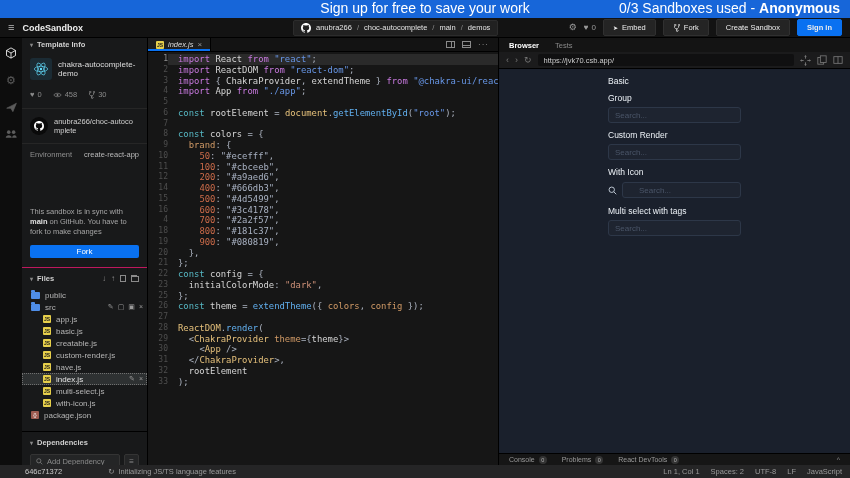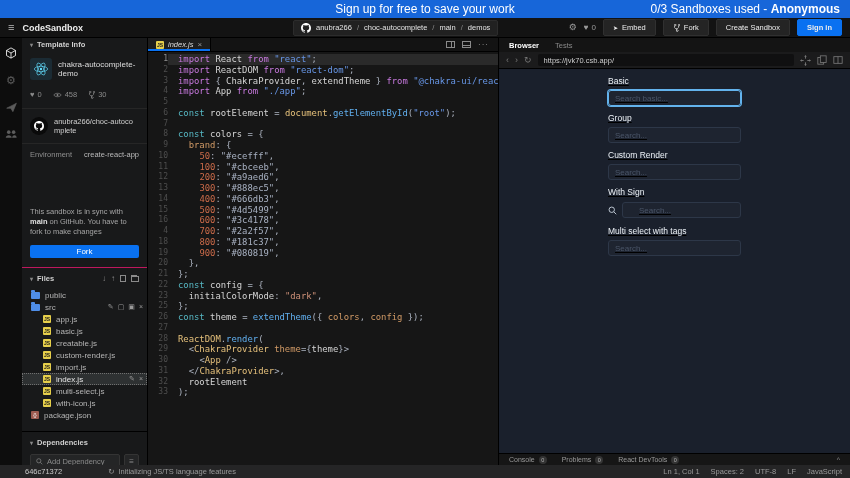--- a/index.html
+++ b/index.html
@@ -1,21 +1,21 @@
 <!DOCTYPE html>
 <html><head>
 <meta charset="utf-8">
 <style>
   * { margin:0; padding:0; box-sizing:border-box; }
   html,body { background:#000; }
   body { font-family:"Liberation Sans", sans-serif; }
   .app { width:850px; height:478px; display:flex; flex-direction:column; overflow:hidden; background:#151515; position:relative; }
 
   
-  .banner { height:18px; background:#1766D9; color:#fff; font-size:12px; display:flex; align-items:center; position:relative; flex-shrink:0; }
+  .banner { height:18px; background:#1766D9; color:#fff; font-size:14px; display:flex; position:relative; flex-shrink:0; }
   .banner-msg { position:absolute; left:50%; transform:translateX(-50%); white-space:nowrap; }
   .banner-right { margin-left:auto; padding-right:10px; white-space:nowrap; }
   .banner-right b { font-weight:bold; }
 
   
   .header { height:20px; background:#131313; display:flex; align-items:center; padding:0 8px; gap:8px; border-bottom:1px solid #000; position:relative; flex-shrink:0; }
   .burger { color:#bbb; font-size:11px; line-height:1; }
   .logo { color:#ededed; font-weight:bold; font-size:9px; }
   .repo-pill { position:absolute; left:293px; top:50%; transform:translateY(-50%); display:flex; align-items:center; gap:5px; background:#212121; border:1px solid #2c2c2c; border-radius:2px; padding:2px 7px; font-size:7.5px; color:#e3e3e3; white-space:nowrap; }
   .repo-pill .sep { color:#8a8a8a; }
@@ -95,21 +95,21 @@
 
   
   .preview { width:352px; display:flex; flex-direction:column; border-left:1px solid #000; background:#141414; flex-shrink:0; }
   .ptabs { height:14px; display:flex; align-items:center; gap:16px; padding:0 10px; font-size:7.5px; color:#8a8a8a; flex-shrink:0; }
   .ptab.active { color:#fff; font-weight:bold; }
   .pnav { height:17px; background:#1b1b1c; display:flex; align-items:center; gap:6px; padding:0 7px; border-bottom:1px solid #000; flex-shrink:0; }
   .nav-ic { color:#787878; font-size:9px; line-height:1; }
   .url { flex:1; background:#101011; border-radius:2px; height:12px; display:flex; align-items:center; padding:0 6px; color:#cccccc; font-size:7.5px; }
   .pnav svg { display:block; }
   .viewport { flex:1; background:#1A202C; overflow:hidden; display:flex; justify-content:center; }
-  .form { width:133px; padding-top:7px;text-decoration:underline; }
+  .form { width:133px; padding-top:7px; }
   .flab { font-size:8.5px; color:#EDF2F7; margin:7px 0 4px; }
   .field:first-child .flab { margin-top:0; }
   .frow { display:flex; align-items:center; gap:5px; }
   .fin { height:16px; display:flex; align-items:center; border:1px solid #2D3748; border-radius:3px; background:rgba(255,255,255,0.02); flex:1; }
   .fin.focused { border-color:#63B3ED; box-shadow:0 0 0 1px #63B3ED; }
   .fin input { background:transparent; border:none; outline:none; width:100%; font-size:8px; color:#eee; padding:0 6px; font-family:"Liberation Sans", sans-serif; }
   .fin input::placeholder { color:#4A5568; }
   .fin.iconpad input { padding-left:16px; }
   .pconsole { height:12px; background:#161616; border-top:1px solid #000; display:flex; align-items:center; gap:15px; padding:0 10px; font-size:7px; color:#9a9a9a; flex-shrink:0; }
   .ctab { display:flex; align-items:center; gap:4px; cursor:pointer; }
@@ -280,21 +280,21 @@
             <div class="tree-row" style="padding-left: 21px;">
               <span class="fic js">JS</span>
               <span>creatable.js</span>
             </div>
             <div class="tree-row" style="padding-left: 21px;">
               <span class="fic js">JS</span>
               <span>custom-render.js</span>
             </div>
             <div class="tree-row" style="padding-left: 21px;">
               <span class="fic js">JS</span>
-              <span>import.js</span>
+              <span>have.js</span>
             </div>
             <div class="tree-row selected" style="padding-left: 21px;">
               <span class="fic js">JS</span>
               <span>index.js</span>
               <span class="acts">
                 <span>✎</span>
                 <span>×</span>
               </span>
             </div>
             <div class="tree-row" style="padding-left: 21px;">
@@ -359,21 +359,20 @@
           <div class="cl"><span class="ln">3</span><span class="lc"><span class="t-k">import </span><span class="t-p">{ </span><span class="t-v">ChakraProvider</span><span class="t-p">, </span><span class="t-v">extendTheme</span><span class="t-p"> } </span><span class="t-k">from </span><span class="t-m">"@chakra-ui/react"</span></span></div>
           <div class="cl"><span class="ln">4</span><span class="lc"><span class="t-k">import </span><span class="t-v">App </span><span class="t-k">from </span><span class="t-m">"./app"</span><span class="t-p">;</span></span></div>
           <div class="cl"><span class="ln">5</span><span class="lc"></span></div>
           <div class="cl"><span class="ln">6</span><span class="lc"><span class="t-s">const </span><span class="t-v">rootElement </span><span class="t-p">= </span><span class="t-o">document</span><span class="t-p">.</span><span class="t-f">getElementById</span><span class="t-p">(</span><span class="t-m">"root"</span><span class="t-p">);</span></span></div>
           <div class="cl"><span class="ln">7</span><span class="lc"></span></div>
           <div class="cl"><span class="ln">8</span><span class="lc"><span class="t-s">const </span><span class="t-v">colors </span><span class="t-p">= {</span></span></div>
           <div class="cl"><span class="ln">9</span><span class="lc"><span class="t-w">  </span><span class="t-a">brand</span><span class="t-p">: {</span></span></div>
           <div class="cl"><span class="ln">10</span><span class="lc"><span class="t-w">    </span><span class="t-n">50</span><span class="t-p">: </span><span class="t-h">"#ecefff"</span><span class="t-p">,</span></span></div>
           <div class="cl"><span class="ln">11</span><span class="lc"><span class="t-w">    </span><span class="t-n">100</span><span class="t-p">: </span><span class="t-h">"#cbceeb"</span><span class="t-p">,</span></span></div>
           <div class="cl"><span class="ln">12</span><span class="lc"><span class="t-w">    </span><span class="t-n">200</span><span class="t-p">: </span><span class="t-h">"#a9aed6"</span><span class="t-p">,</span></span></div>
-          <div class="cl"><span class="ln">13</span><span class="lc"><span class="t-w">    </span><span class="t-n">300</span><span class="t-p">: </span><span class="t-h">"#888ec5"</span><span class="t-p">,</span></span></div>
           <div class="cl"><span class="ln">14</span><span class="lc"><span class="t-w">    </span><span class="t-n">400</span><span class="t-p">: </span><span class="t-h">"#666db3"</span><span class="t-p">,</span></span></div>
           <div class="cl"><span class="ln">15</span><span class="lc"><span class="t-w">    </span><span class="t-n">500</span><span class="t-p">: </span><span class="t-h">"#4d5499"</span><span class="t-p">,</span></span></div>
           <div class="cl"><span class="ln">16</span><span class="lc"><span class="t-w">    </span><span class="t-n">600</span><span class="t-p">: </span><span class="t-h">"#3c4178"</span><span class="t-p">,</span></span></div>
           <div class="cl"><span class="ln">4</span><span class="lc"><span class="t-w">    </span><span class="t-n">700</span><span class="t-p">: </span><span class="t-h">"#2a2f57"</span><span class="t-p">,</span></span></div>
           <div class="cl"><span class="ln">18</span><span class="lc"><span class="t-w">    </span><span class="t-n">800</span><span class="t-p">: </span><span class="t-h">"#181c37"</span><span class="t-p">,</span></span></div>
           <div class="cl"><span class="ln">19</span><span class="lc"><span class="t-w">    </span><span class="t-n">900</span><span class="t-p">: </span><span class="t-h">"#080819"</span><span class="t-p">,</span></span></div>
           <div class="cl"><span class="ln">20</span><span class="lc"><span class="t-w">  </span><span class="t-p">},</span></span></div>
           <div class="cl"><span class="ln">21</span><span class="lc"><span class="t-p">};</span></span></div>
           <div class="cl"><span class="ln">22</span><span class="lc"><span class="t-s">const </span><span class="t-v">config </span><span class="t-p">= {</span></span></div>
           <div class="cl"><span class="ln">23</span><span class="lc"><span class="t-w">  </span><span class="t-v">initialColorMode</span><span class="t-p">: </span><span class="t-r">"dark"</span><span class="t-p">,</span></span></div>
@@ -409,44 +408,39 @@
           </svg>
         <svg width="10" height="10" viewBox="0 0 12 12">
             <rect x="1" y="2" width="10" height="8" fill="none" stroke="#787878"></rect>
             <path d="M6 2v8" stroke="#787878"></path>
           </svg>
       </div>
       <div class="viewport">
         <div class="form" id="demo-form">
             <div class="field">
               <div class="flab">Basic</div>
-              <div class="frow">
-                <div class="fin focused">
-                  <input placeholder="Search basic..." style="">
-                </div>
-              </div>
             </div>
             <div class="field">
               <div class="flab">Group</div>
               <div class="frow">
                 <div class="fin">
                   <input placeholder="Search..." style="">
                 </div>
               </div>
             </div>
             <div class="field">
               <div class="flab">Custom Render</div>
               <div class="frow">
                 <div class="fin">
                   <input placeholder="Search..." style="">
                 </div>
               </div>
             </div>
             <div class="field">
-              <div class="flab">With Sign</div>
+              <div class="flab">With Icon</div>
               <div class="frow">
                 <span><svg width="9" height="9" viewBox="0 0 12 12">
                     <circle cx="5" cy="5" r="3.6" fill="none" stroke="#CBD5E0" stroke-width="1.2"></circle>
                     <path d="M7.8 7.8 11 11" stroke="#CBD5E0" stroke-width="1.2"></path>
                   </svg></span>
                 <div class="fin iconpad">
                   <input placeholder="Search..." style="">
                 </div>
               </div>
             </div>

